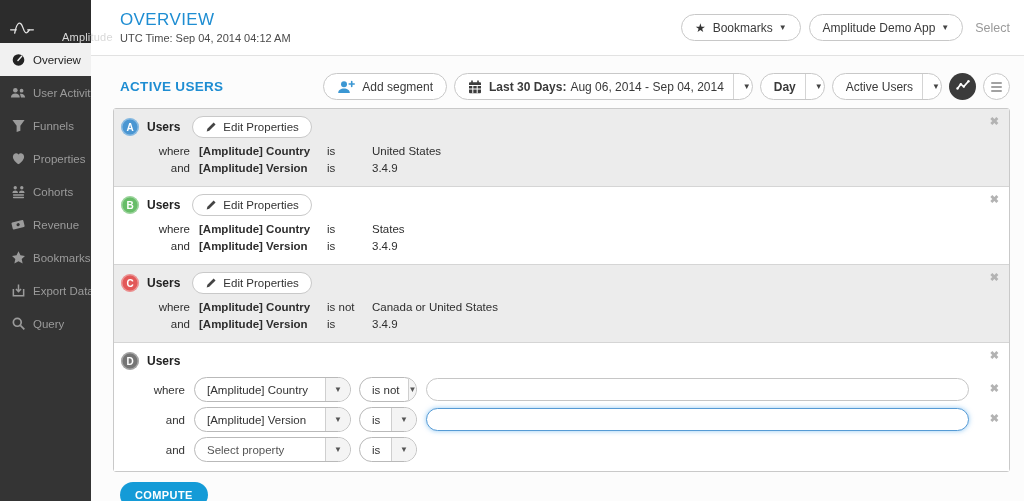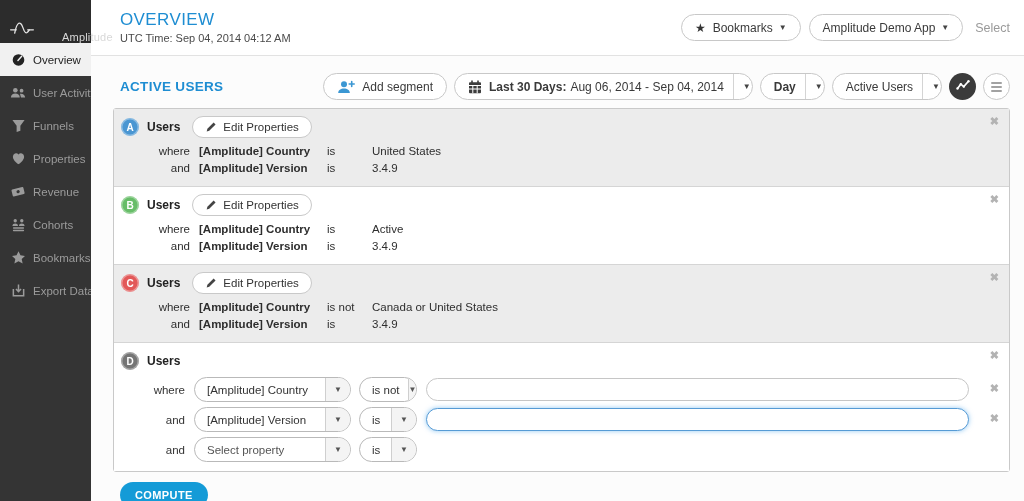--- a/index.html
+++ b/index.html
@@ -152,57 +152,66 @@
   <div class="nav-item">
     <span class="nicon">
       <svg width="15" height="15" viewBox="0 0 16 16" fill="currentColor">
           <path d="M8 14S2 10.3 2 6a3.5 3.5 0 0 1 6-2.4A3.5 3.5 0 0 1 14 6c0 4.3-6 8-6 8z"></path>
         </svg>
     </span>
     <span>Properties</span>
   </div>
   <div class="nav-item">
     <span class="nicon">
-      <svg width="16" height="15" viewBox="0 0 16 16">
-          <g transform="rotate(-14 8 8)">
-            <rect x="1.5" y="4.5" width="13" height="7.5" rx="1" fill="currentColor"></rect>
-            <circle cx="8" cy="8.2" r="1.7" fill="#343434"></circle>
-          </g>
-        </svg>
-    </span>
-    <span>Revenue</span>
-  </div>
-  <div class="nav-item">
-    <span class="nicon">
       <svg width="15" height="15" viewBox="0 0 16 16" fill="currentColor">
           <circle cx="4.5" cy="4" r="1.8"></circle>
           <circle cx="11.5" cy="4" r="1.8"></circle>
           <path d="M1.5 9.5c0-1.7 1.4-2.6 3-2.6s3 .9 3 2.6zM8.5 9.5c0-1.7 1.4-2.6 3-2.6s3 .9 3 2.6z"></path>
           <rect x="2" y="11" width="12" height="1.6" rx=".8"></rect>
           <rect x="2" y="13.5" width="12" height="1.6" rx=".8"></rect>
         </svg>
     </span>
     <span>Cohorts</span>
   </div>
   <div class="nav-item">
     <span class="nicon">
+      <svg width="16" height="15" viewBox="0 0 16 16">
+          <g transform="rotate(-14 8 8)">
+            <rect x="1.5" y="4.5" width="13" height="7.5" rx="1" fill="currentColor"></rect>
+            <circle cx="8" cy="8.2" r="1.7" fill="#343434"></circle>
+          </g>
+        </svg>
+    </span>
+    <span>Revenue</span>
+  </div>
+  <div class="nav-item">
+    <span class="nicon">
       <svg width="15" height="15" viewBox="0 0 16 16" fill="currentColor">
           <path d="M8 1.3l2.1 4.4 4.8.6-3.5 3.3 1 4.7L8 11.9l-4.4 2.4 1-4.7L1.1 6.3l4.8-.6z"></path>
         </svg>
     </span>
     <span>Bookmarks</span>
   </div>
   <div class="nav-item">
     <span class="nicon">
       <svg width="15" height="15" viewBox="0 0 16 16" fill="none" stroke="currentColor" stroke-width="1.6">
           <path d="M2.5 6.5v7h11v-7"></path>
           <path d="M8 1.5v7.5M5.3 6.5 8 9.2l2.7-2.7"></path>
         </svg>
     </span>
     <span>Export Data</span>
+  </div>
+  <div class="nav-item">
+    <span class="nicon">
+      <svg width="15" height="15" viewBox="0 0 16 16" fill="none" stroke="currentColor" stroke-width="1.8">
+          <circle cx="6.7" cy="6.7" r="4.2"></circle>
+          <path d="M10 10l4.2 4.2"></path>
+        </svg>
+    </span>
+    <span>Query</span>
   </div>
 </div>
 
 <div class="header">
   <div class="page-title">OVERVIEW</div>
   <div class="utc-time">UTC Time: Sep 04, 2014 04:12 AM</div>
   <div class="header-right">
     <div class="pill">
       <span class="icon-gap" style="font-size:12px;color:#333;line-height:1;">★</span>
       <span>Bookmarks</span>
@@ -313,21 +322,21 @@
               <path d="M2 12.2l.8-3.1L10.1 1.8 12.3 4 5 11.3 2 12.2z" fill="#444"></path>
             </svg>
           <span>Edit Properties</span>
         </span>
       </div>
       <span class="seg-close">✖</span>
       <div class="cond-row" style="margin-top:5px;">
         <span class="conj">where</span>
         <span class="prop">[Amplitude] Country</span>
         <span class="op">is</span>
-        <span class="val">Active</span>
+        <span class="val">States</span>
       </div>
       <div class="cond-row">
         <span class="conj">and</span>
         <span class="prop">[Amplitude] Version</span>
         <span class="op">is</span>
         <span class="val">3.4.9</span>
       </div>
     </div>
 
     <div class="seg gray">

